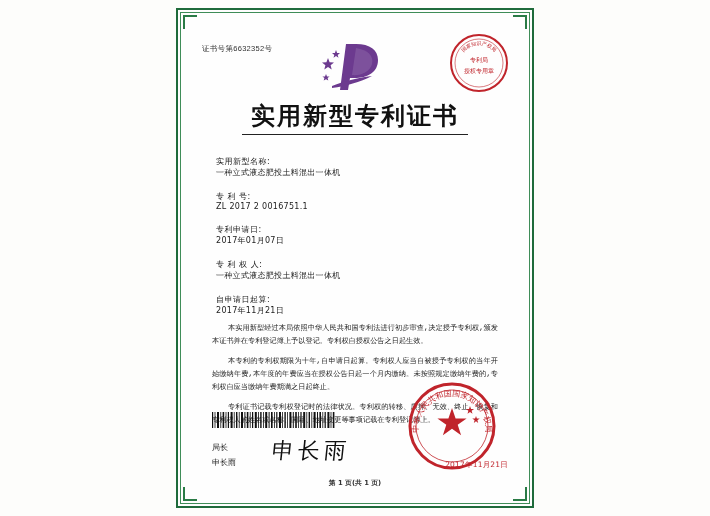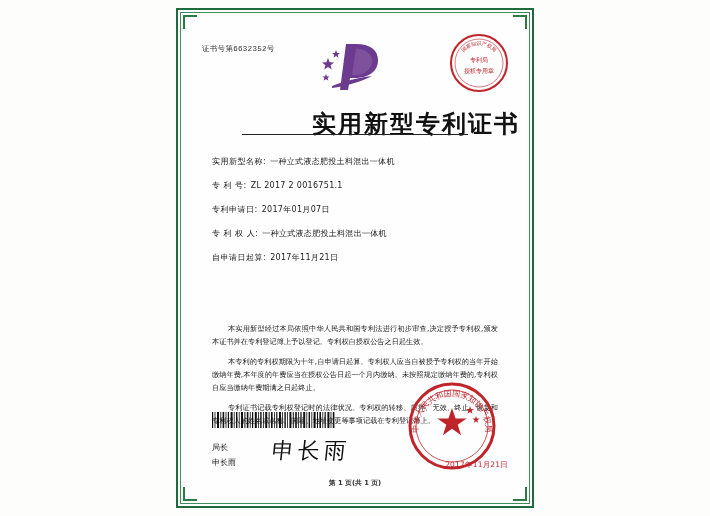--- a/index.html
+++ b/index.html
@@ -68,21 +68,21 @@
   }
 
   
   .cert-no {
     position: absolute;
     left: 12px;
     top: 22px;
     font-size: 7.5px;
     color: #333;
     letter-spacing: 0.3px;
-    font-family: Liberation Mono, monospace;
+    font-family: Liberation Sans, sans-serif;
   }
 
   
   .logo {
     position: absolute;
     left: 50%;
     top: 16px;
     width: 86px;
     height: 58px;
     margin-left: -43px;
@@ -95,27 +95,26 @@
     top: 10px;
     width: 62px;
     height: 62px;
   }
 
   .title {
     position: absolute;
     left: 0;
     right: 0;
     top: 78px;
-    text-align: right;
+    text-align: center;
     font-size: 24px;
     font-weight: bold;
     letter-spacing: 2px;
     color: #111;
     font-family: "DejaVu Sans", "Liberation Sans", sans-serif;
-    margin-top: 8px;
   }
   .title-rule {
     position: absolute;
     left: 52px;
     right: 52px;
     top: 112px;
     height: 1px;
     background: #222;
   }
 
@@ -124,20 +123,21 @@
     left: 22px;
     right: 22px;
     top: 134px;
   }
   .field-row {
     display: flex;
     align-items: baseline;
     margin-bottom: 13px;
     font-size: 8px;
     color: #1a1a1a;
+    flex-direction: column;
   }
   .field-label {
     white-space: nowrap;
     letter-spacing: 0.5px;
   }
   .field-value {
     margin-left: 4px;
     letter-spacing: 0.3px;
   }
 
@@ -147,20 +147,21 @@
     right: 22px;
     top: 300px;
     font-size: 7.2px;
     line-height: 1.85;
     color: #1a1a1a;
     text-align: justify;
   }
   .body-text p {
     margin: 0 0 6px 0;
     text-indent: 16px;
+    font-family: Liberation Mono, monospace;
   }
 
   
   .barcode {
     position: absolute;
     left: 22px;
     top: 390px;
     width: 124px;
     height: 16px;
   }

